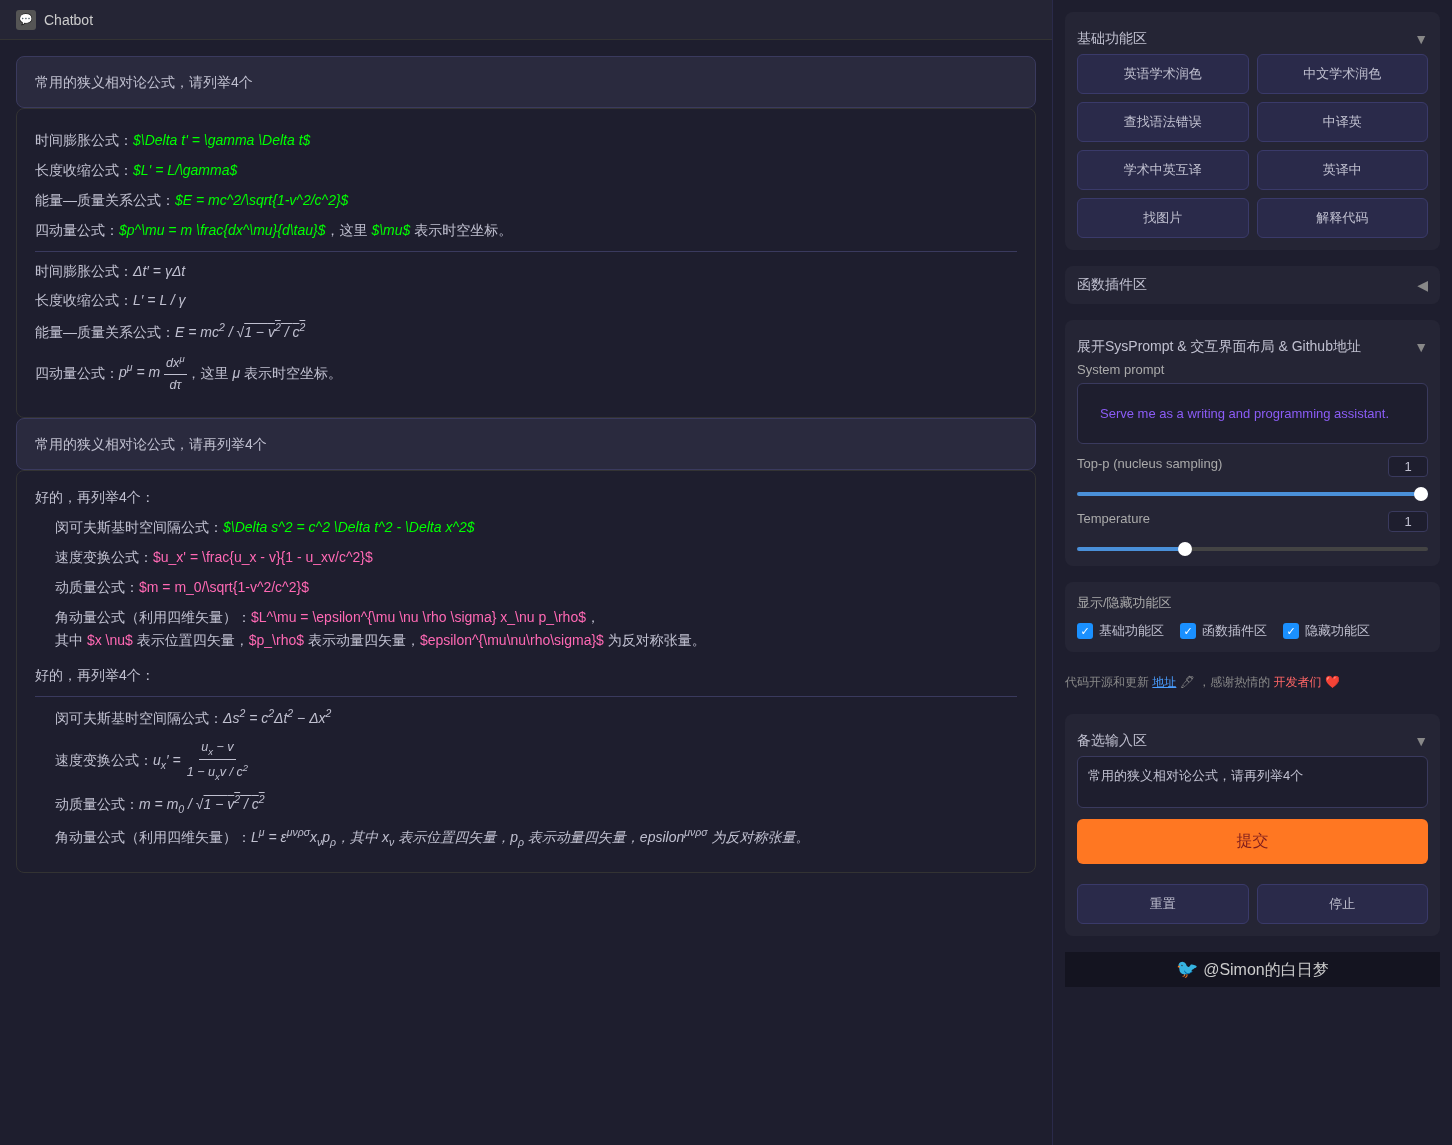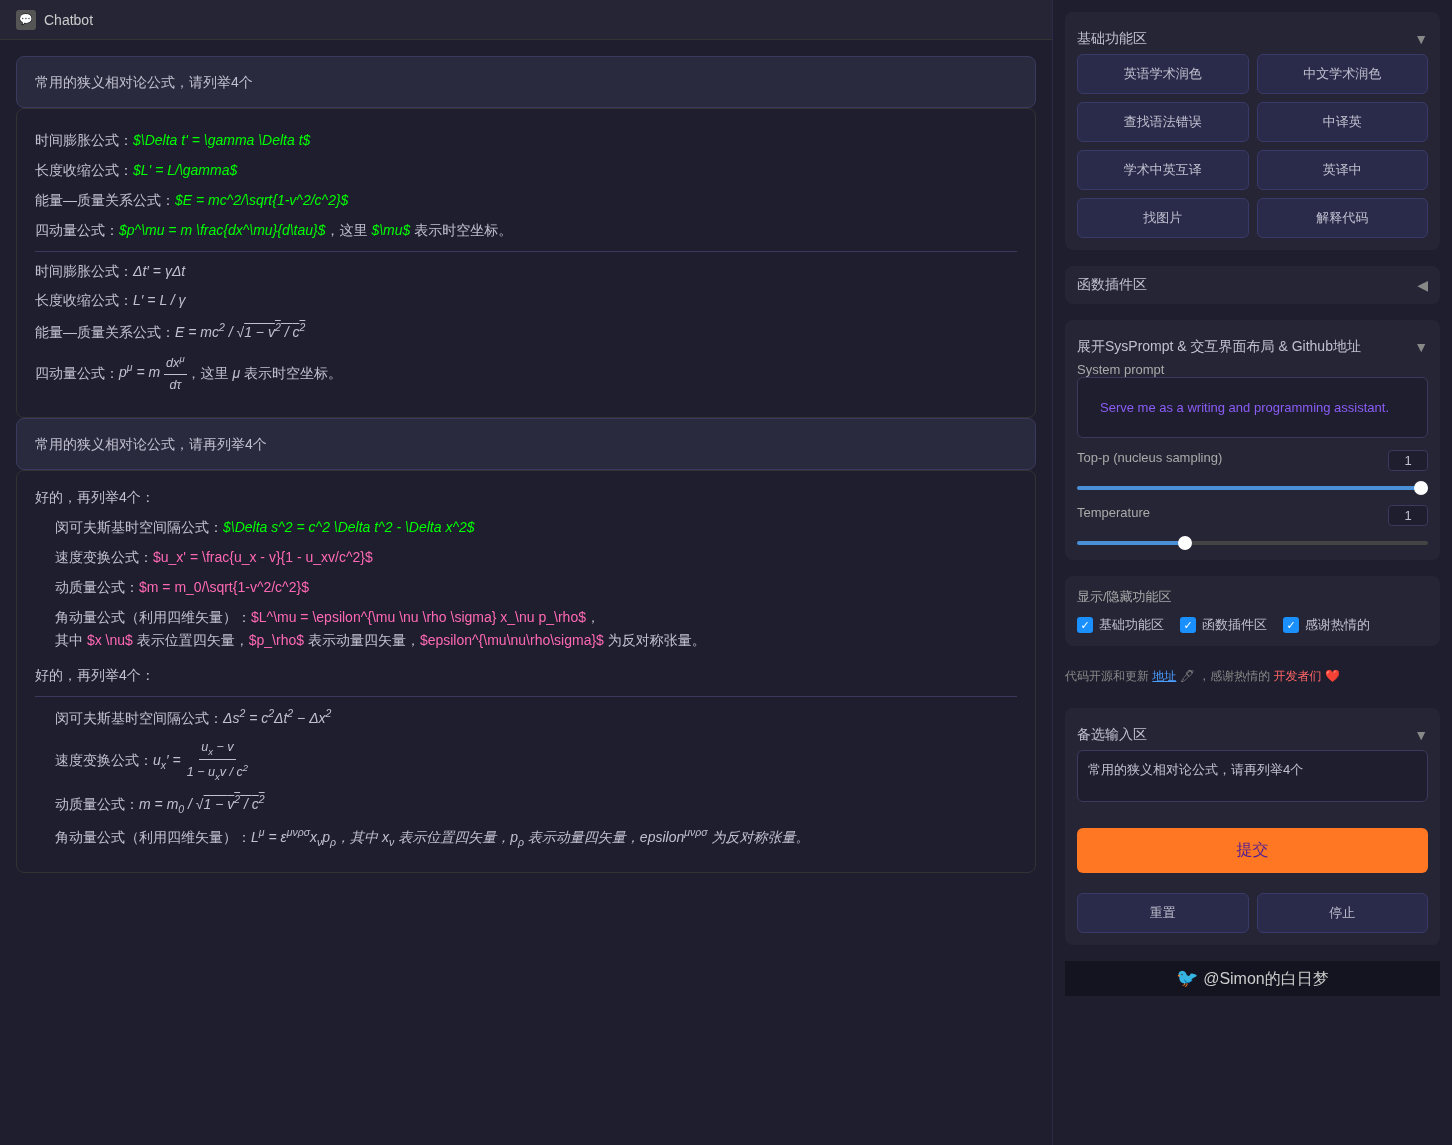--- a/index.html
+++ b/index.html
@@ -159,21 +159,21 @@
 
     .sysprompt-section {
       background: #252535;
       border-radius: 8px;
       padding: 12px;
     }
 
     .sysprompt-label {
       font-size: 13px;
       color: #aaa;
-      margin-bottom: 0;
+      margin-bottom: 6px;
     }
 
     .sysprompt-box {
       background: #1e1e2e;
       border: 1px solid #3a3a5e;
       border-radius: 6px;
       padding: 22px;
       color: #8b5cf6;
       font-size: 13px;
       min-height: 50px;
@@ -292,25 +292,25 @@
       min-height: 50px;
       resize: none;
       font-family: 'Microsoft YaHei', Arial, sans-serif;
     }
 
     .submit-btn {
       width: 100%;
       background: #ff7722;
       border: none;
       border-radius: 6px;
-      color: #4c1d95;
+      color: #7f1d1d;
       padding: 12px;
       font-size: 16px;
       cursor: pointer;
-      margin-top: 23px;
+      margin-top: 8px;
       font-family: 'Microsoft YaHei', Arial, sans-serif;
     }
 
     .bottom-buttons {
       display: grid;
       grid-template-columns: 1fr 1fr;
       gap: 8px;
       margin-top: 20px;
     }
 
@@ -474,21 +474,21 @@
       <div class="checkbox-item">
         <div class="checkbox-box">✓</div>
         <span class="checkbox-label">基础功能区</span>
       </div>
       <div class="checkbox-item">
         <div class="checkbox-box">✓</div>
         <span class="checkbox-label">函数插件区</span>
       </div>
       <div class="checkbox-item">
         <div class="checkbox-box">✓</div>
-        <span class="checkbox-label">感谢热情的</span>
+        <span class="checkbox-label">隐藏功能区</span>
       </div>
     </div>
   </div>
 
   <div class="links-section">
     <span>代码开源和更新</span>
     <span class="link-blue">地址</span>
     <span> 🖊 </span>
     <span>，感谢热情的</span>
     <span class="link-red">开发者们</span>

